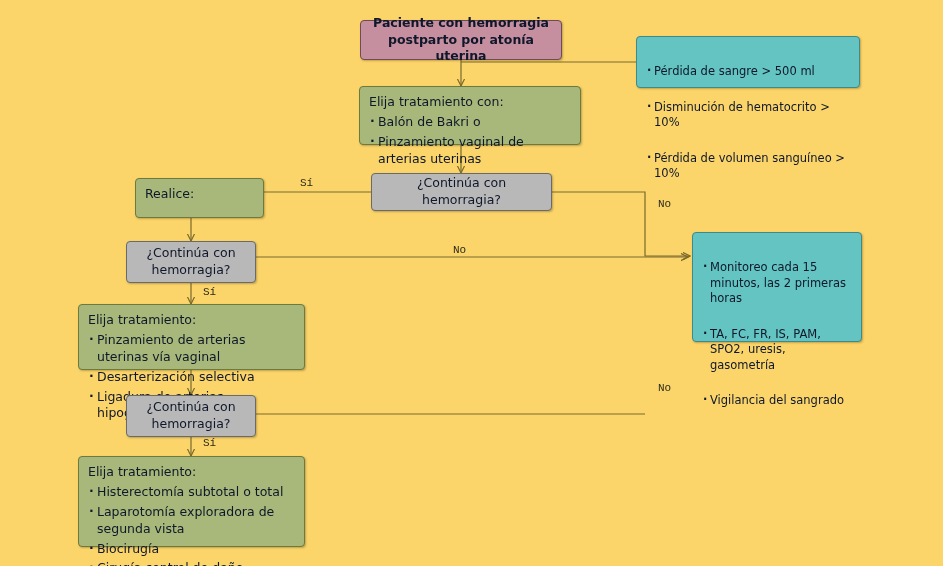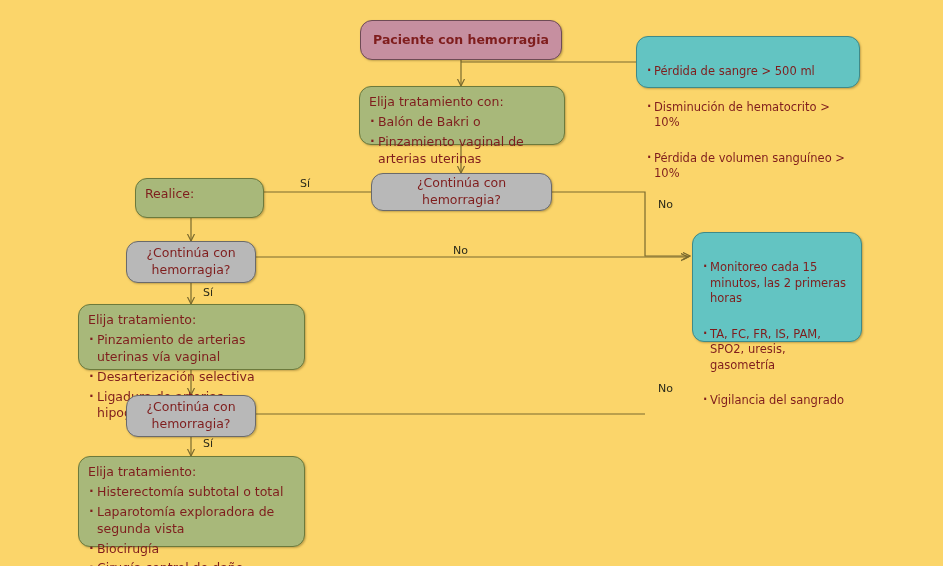--- a/index.html
+++ b/index.html
@@ -18,24 +18,24 @@
   #edges {
     position: absolute;
     left: 0; top: 0;
     width: 943px;
     height: 566px;
     pointer-events: none;
   }
   .node {
     position: absolute;
     box-sizing: border-box;
-    border-radius: 12px;
+    border-radius: 4px;
     border: 1px solid #7a6a2e;
     box-shadow: 1px 1px 2px rgba(90,70,20,0.35);
-    color: #7f1d1d;
+    color: #0f172a;
     line-height: 1.35;
   }
   .node.start {
     background: #c68fa0;
     border-color: #6e4b55;
     text-align: center;
     font-weight: bold;
     font-size: 12.5px;
     display: flex;
     align-items: center;
@@ -87,20 +87,21 @@
   }
   .node.info ul li {
     margin: 20px 0;
     padding-left: 8px;
   }
   .edge-label {
     position: absolute;
     font-size: 11px;
     color: #2a2a1a;
     white-space: nowrap;
+    font-family: Liberation Mono, monospace;
   }
 </style>
 </head>
 <body>
 
 <div id="canvas">
 
   <svg id="edges" viewBox="0 0 943 566" width="943" height="566">
     <defs>
       <marker id="arrow" markerWidth="7" markerHeight="7" refX="6" refY="3" orient="auto" markerUnits="strokeWidth">
@@ -129,32 +130,33 @@
 
       <path d="M256,414 L645,414"></path>
 
       <path d="M191,433 L191,456" marker-end="url(#arrow)"></path>
     </g>
   </svg>
 
   <div class="node start" style="left:360px; top:20px; width:202px; height:40px;">
     <div>
       <span>Paciente con hemorragia</span><br>
+      <span>postparto por atonía uterina</span>
     </div>
   </div>
 
   <div class="node info" style="left:636px; top:36px; width:224px; height:52px;">
     <ul>
       <li>Pérdida de sangre &gt; 500 ml</li>
       <li>Disminución de hematocrito &gt; 10%</li>
       <li>Pérdida de volumen sanguíneo &gt; 10%</li>
     </ul>
   </div>
 
-  <div class="node action" style="left:359px; top:86px; width:206px; height:59px;">
+  <div class="node action" style="left:359px; top:86px; width:222px; height:59px;">
     <span class="title">Elija tratamiento con:</span>
     <ul>
       <li>Balón de Bakri o</li>
       <li>Pinzamiento vaginal de arterias uterinas</li>
     </ul>
   </div>
 
   <div class="node decision" style="left:371px; top:173px; width:181px; height:38px;">
     <span>¿Continúa con hemorragia?</span>
   </div>

